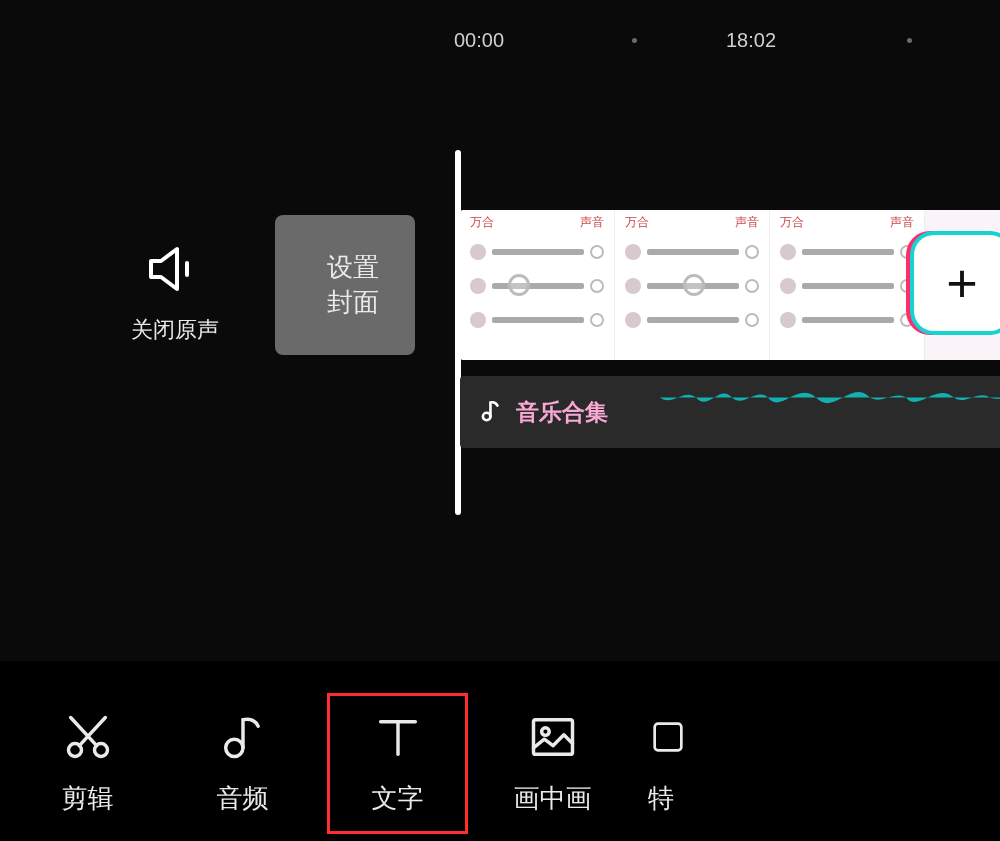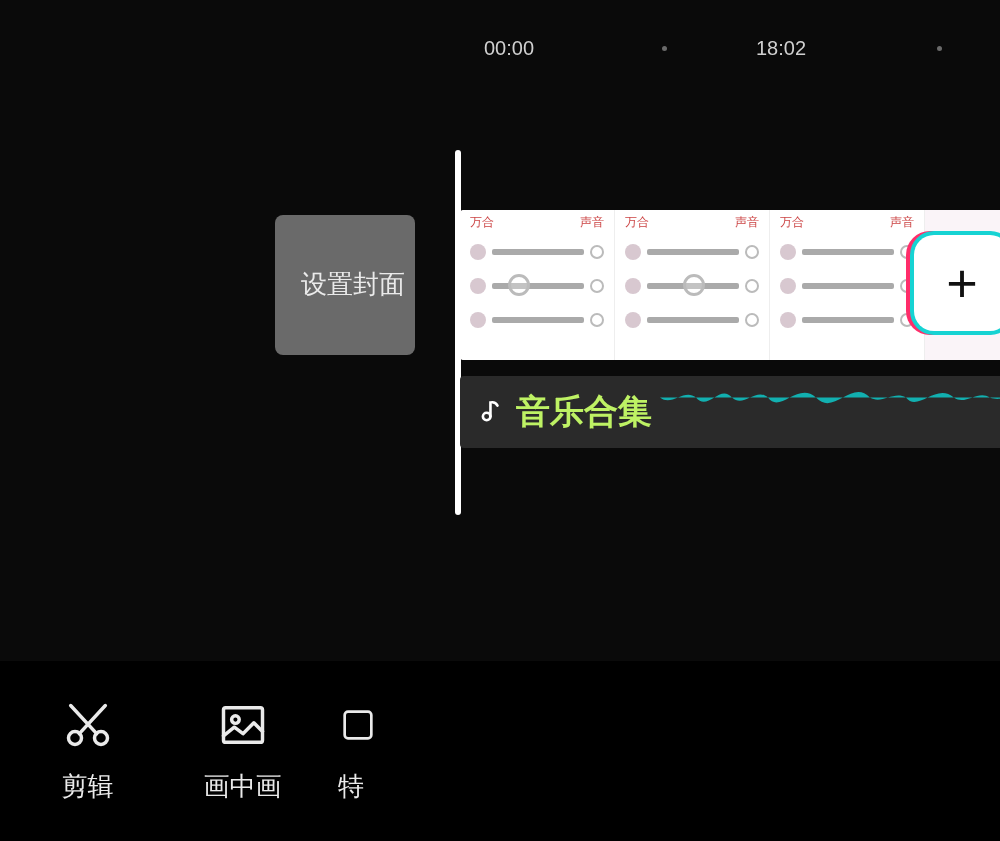--- a/index.html
+++ b/index.html
@@ -1,76 +1,85 @@
 <!DOCTYPE html>
 <html><head>
   <meta charset="utf-8">
   <style>
     * { margin: 0; padding: 0; box-sizing: border-box; }
     html, body { width: 1000px; height: 841px; background: #0a0a0a; font-family: -apple-system, "PingFang SC", "Microsoft YaHei", sans-serif; overflow: hidden; color: #fff; }
     .app { position: relative; width: 100%; height: 100%; }
 
     
-    .ruler { position: absolute; top: 28px; left: 0; right: 0; height: 40px; display: flex; align-items: center; margin-left: 30px; }
+    .ruler { position: absolute; top: 20px; left: 0; right: 0; height: 40px; display: flex; align-items: center; }
     .ruler-label { position: absolute; color: #d0d0d0; font-size: 20px; }
     .ruler-dot { position: absolute; width: 5px; height: 5px; border-radius: 50%; background: #6a6a6a; }
 
     
     .timeline-area { position: absolute; top: 150px; left: 0; right: 0; height: 375px; }
 
     
     .mute-block { position: absolute; left: 110px; top: 95px; width: 130px; display: flex; flex-direction: column; align-items: center; gap: 18px; }
     .mute-label { color: #e8e8e8; font-size: 22px; }
 
     
-    .cover-block { position: absolute; left: 275px; top: 65px; width: 140px; height: 140px; background: #6a6a6a; border-radius: 8px; display: flex; flex-direction: row; align-items: center; justify-content: center; color: #eaeaea; font-size: 26px; line-height: 1.35; padding-left: 16px; }
+    .cover-block { position: absolute; left: 275px; top: 65px; width: 140px; height: 140px; background: #6a6a6a; border-radius: 8px; display: flex; flex-direction: column; align-items: center; justify-content: center; color: #eaeaea; font-size: 26px; line-height: 1.35; padding-left: 16px; }
 
     
     .playhead { position: absolute; left: 455px; top: 0; width: 6px; height: 365px; background: #fff; border-radius: 3px; }
 
     
     .video-track { position: absolute; left: 460px; top: 60px; right: -20px; height: 150px; background: #faf4f8; border-radius: 4px; overflow: hidden; display: flex; }
     .thumb { flex: 0 0 auto; width: 155px; height: 100%; background: linear-gradient(#fff 0 50%, #fff 50% 100%); position: relative; border-right: 1px solid #eee; }
     .thumb .row { position: absolute; left: 10px; right: 10px; height: 24px; display: flex; align-items: center; gap: 6px; }
     .thumb .av { width: 16px; height: 16px; border-radius: 50%; background: #d8c8d0; }
     .thumb .txt { flex: 1; height: 6px; background: #aaa; border-radius: 2px; }
     .thumb .play { width: 14px; height: 14px; border: 2px solid #bbb; border-radius: 50%; }
     .thumb .tag { position: absolute; top: 4px; font-size: 12px; color: #c44; }
     .thumb-handle { position: absolute; top: 50%; transform: translateY(-50%); width: 22px; height: 22px; border: 3px solid #bbb; border-radius: 50%; background: rgba(255,255,255,0.3); }
 
     
     .add-clip { position: absolute; right: -10px; top: 85px; width: 96px; height: 96px; background: #fff; border-radius: 20px; display: flex; align-items: center; justify-content: center; font-size: 54px; color: #111; box-shadow: 0 0 0 4px #16d3d3, -4px 0 0 4px #ff2d6a; }
 
     
     .audio-track { position: absolute; left: 460px; top: 226px; right: -20px; height: 72px; background: #2a2a2a; border-radius: 4px; display: flex; align-items: center; padding-left: 18px; gap: 12px; overflow: hidden; }
     .audio-track .note { color: #fff; }
-    .audio-title { color: #bef264; font-size: 34px; font-weight: 600; }
+    .audio-title { color: #f9a8d4; font-size: 23px; font-weight: 600; }
     .waveform { position: absolute; left: 200px; right: 0; top: 0; bottom: 0; }
 
     
-    .toolbar { position: absolute; left: 0; right: 0; bottom: 0; height: 180px; background: #000; display: flex; align-items: center; padding: 0 10px; }
+    .toolbar { position: absolute; left: 0; right: 0; bottom: 0; height: 180px; background: #000; display: flex; align-items: flex-end; padding: 0 10px; }
     .tool { flex: 0 0 auto; width: 155px; height: 155px; display: flex; flex-direction: column; align-items: center; justify-content: center; gap: 18px; color: #eaeaea; position: relative; }
     .tool.last { width: 70px; align-items: flex-start; padding-left: 18px; }
     .tool svg { display: block; }
     .tool-label { font-size: 26px; }
     .tool.highlight { outline: 3px solid #ff2d2d; outline-offset: -10px; border-radius: 4px; }
   </style>
 </head>
 <body>
 <div class="app">
 
   <div class="ruler">
     <span class="ruler-label" style="left:454px">00:00</span>
     <span class="ruler-dot" style="left:632px"></span>
     <span class="ruler-label" style="left:726px">18:02</span>
     <span class="ruler-dot" style="left:907px"></span>
   </div>
 
   <div class="timeline-area">
 
+    <div class="mute-block">
+      <span>
+        <svg width="56" height="48" viewBox="0 0 56 48" fill="none" stroke="#fff" stroke-width="4" stroke-linejoin="round" stroke-linecap="round">
+          <path d="M4 16 H14 L30 4 V44 L14 32 H4 Z"></path>
+          <line x1="40" y1="18" x2="40" y2="30"></line>
+        </svg>
+      </span>
+      <span class="mute-label">关闭原声</span>
+    </div>
 
     <div class="cover-block">
       <span>设置</span>
       <span>封面</span>
     </div>
 
     <div class="playhead"></div>
 
     <div class="video-track">
       <div class="thumb">
@@ -162,21 +171,39 @@
         <svg width="52" height="52" viewBox="0 0 48 48" fill="none" stroke="#eaeaea" stroke-width="3.2" stroke-linecap="round">
           <circle cx="12" cy="36" r="6"></circle>
           <circle cx="36" cy="36" r="6"></circle>
           <line x1="16" y1="32" x2="40" y2="6"></line>
           <line x1="32" y1="32" x2="8" y2="6"></line>
         </svg>
       </span>
       <span class="tool-label">剪辑</span>
     </div>
 
-
+    <div class="tool">
+      <span>
+        <svg width="52" height="52" viewBox="0 0 48 48" fill="none" stroke="#eaeaea" stroke-width="3.2" stroke-linecap="round">
+          <circle cx="16" cy="34" r="8"></circle>
+          <path d="M24 34 V8 Q34 6 38 14"></path>
+        </svg>
+      </span>
+      <span class="tool-label">音频</span>
+    </div>
+
+    <div class="tool highlight">
+      <span>
+        <svg width="52" height="52" viewBox="0 0 48 48" fill="none" stroke="#eaeaea" stroke-width="3.2" stroke-linecap="round">
+          <line x1="8" y1="10" x2="40" y2="10"></line>
+          <line x1="24" y1="10" x2="24" y2="40"></line>
+        </svg>
+      </span>
+      <span class="tool-label">文字</span>
+    </div>
 
 
 
     <div class="tool">
       <span>
         <svg width="52" height="52" viewBox="0 0 48 48" fill="none" stroke="#eaeaea" stroke-width="3.2" stroke-linejoin="round" stroke-linecap="round">
           <rect x="6" y="8" width="36" height="32" rx="2"></rect>
           <circle cx="17" cy="19" r="3.5"></circle>
           <path d="M6 34 l10 -8 l8 6 l10 -10 l8 8"></path>
         </svg>

